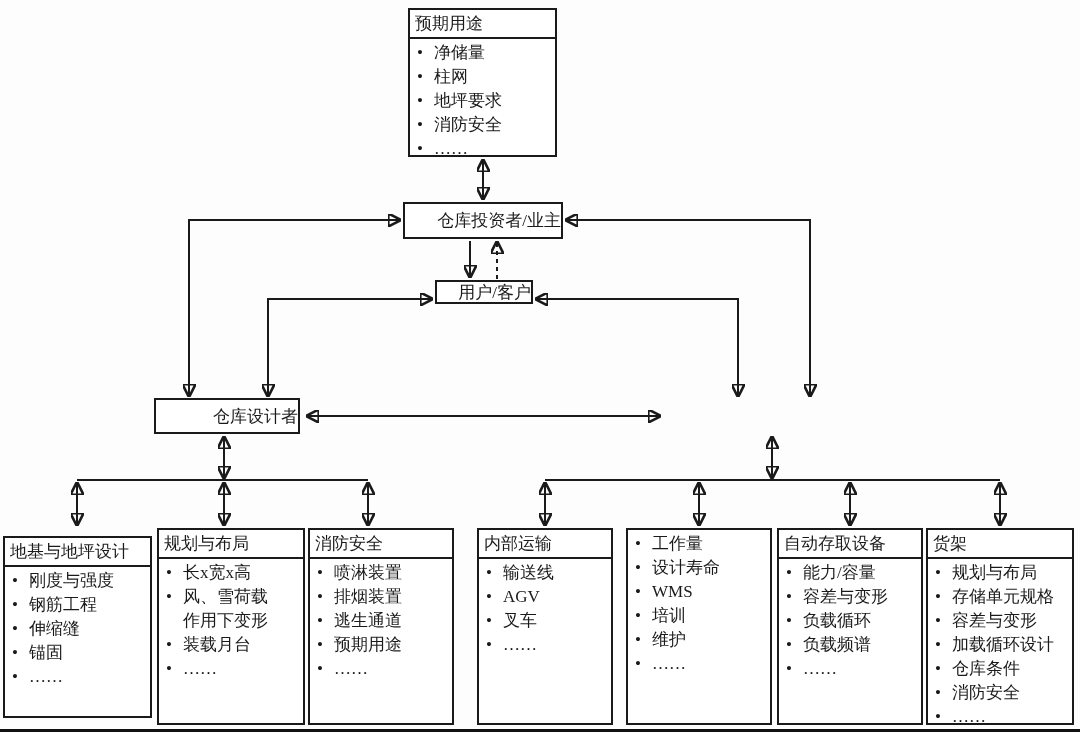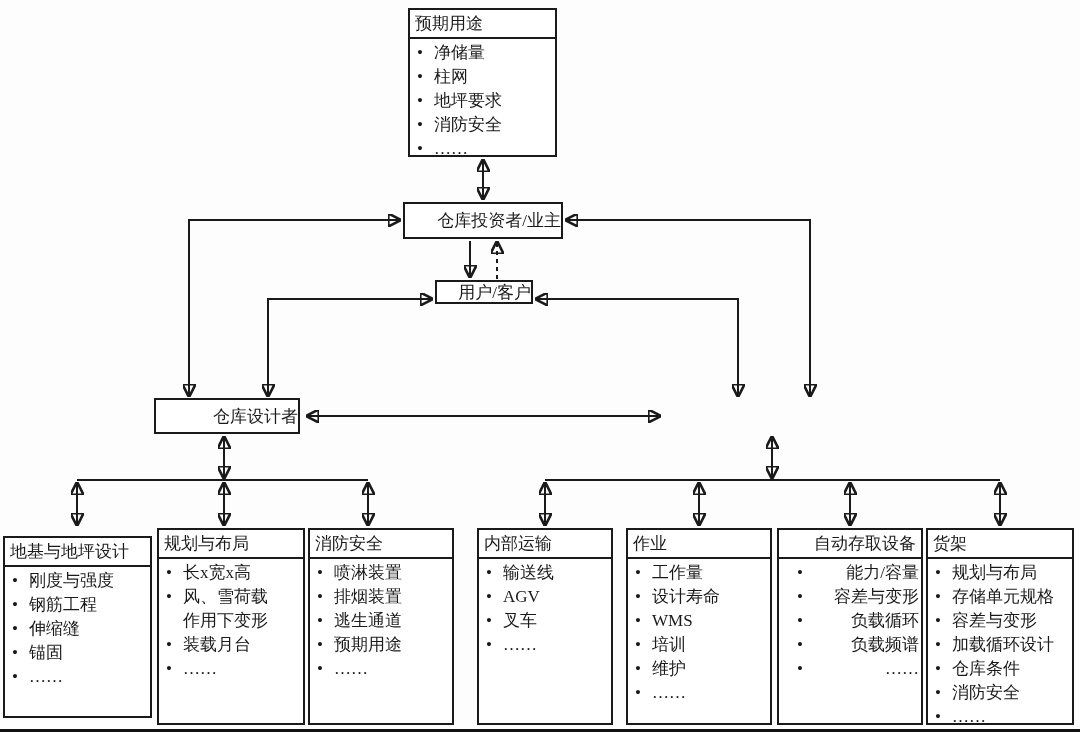--- a/index.html
+++ b/index.html
@@ -42,21 +42,21 @@
   .top-box{left:408px;top:8px;width:149px;height:149px;}
   .investor-box{left:403px;top:202px;width:160px;height:37px;}
   .user-box{left:435px;top:280px;width:98px;height:24px;}
   .designer-left{left:154px;top:398px;width:146px;height:36px;}
   .designer-right{left:663px;top:398px;width:223px;height:36px;}
   .b1{left:3px;top:536px;width:149px;height:182px;}
   .b2{left:157px;top:528px;width:148px;height:197px;}
   .b3{left:308px;top:528px;width:146px;height:197px;}
   .b4{left:477px;top:528px;width:136px;height:197px;}
   .b5{left:626px;top:528px;width:146px;height:197px;}
-  .b6{left:777px;top:528px;width:146px;height:197px;text-align:right;}
+  .b6{left:777px;top:528px;width:146px;height:197px;}
   .b7{left:926px;top:528px;width:148px;height:197px;}
   .bottom-edge{
     position:absolute;z-index:2;
     left:0;top:729px;width:1080px;height:3px;
     background:#111111;
   }
 </style>
 </head>
 <body>
 
@@ -231,21 +231,20 @@
           <span class="bullet-text">叉车</span>
         </li>
         <li>
           <span class="bullet">•</span>
           <span class="bullet-text">……</span>
         </li>
       </ul>
   </div>
 
   <div class="box list-box b5">
-    <div class="box-title">作业</div>
     <ul>
         <li>
           <span class="bullet">•</span>
           <span class="bullet-text">工作量</span>
         </li>
         <li>
           <span class="bullet">•</span>
           <span class="bullet-text">设计寿命</span>
         </li>
         <li>

